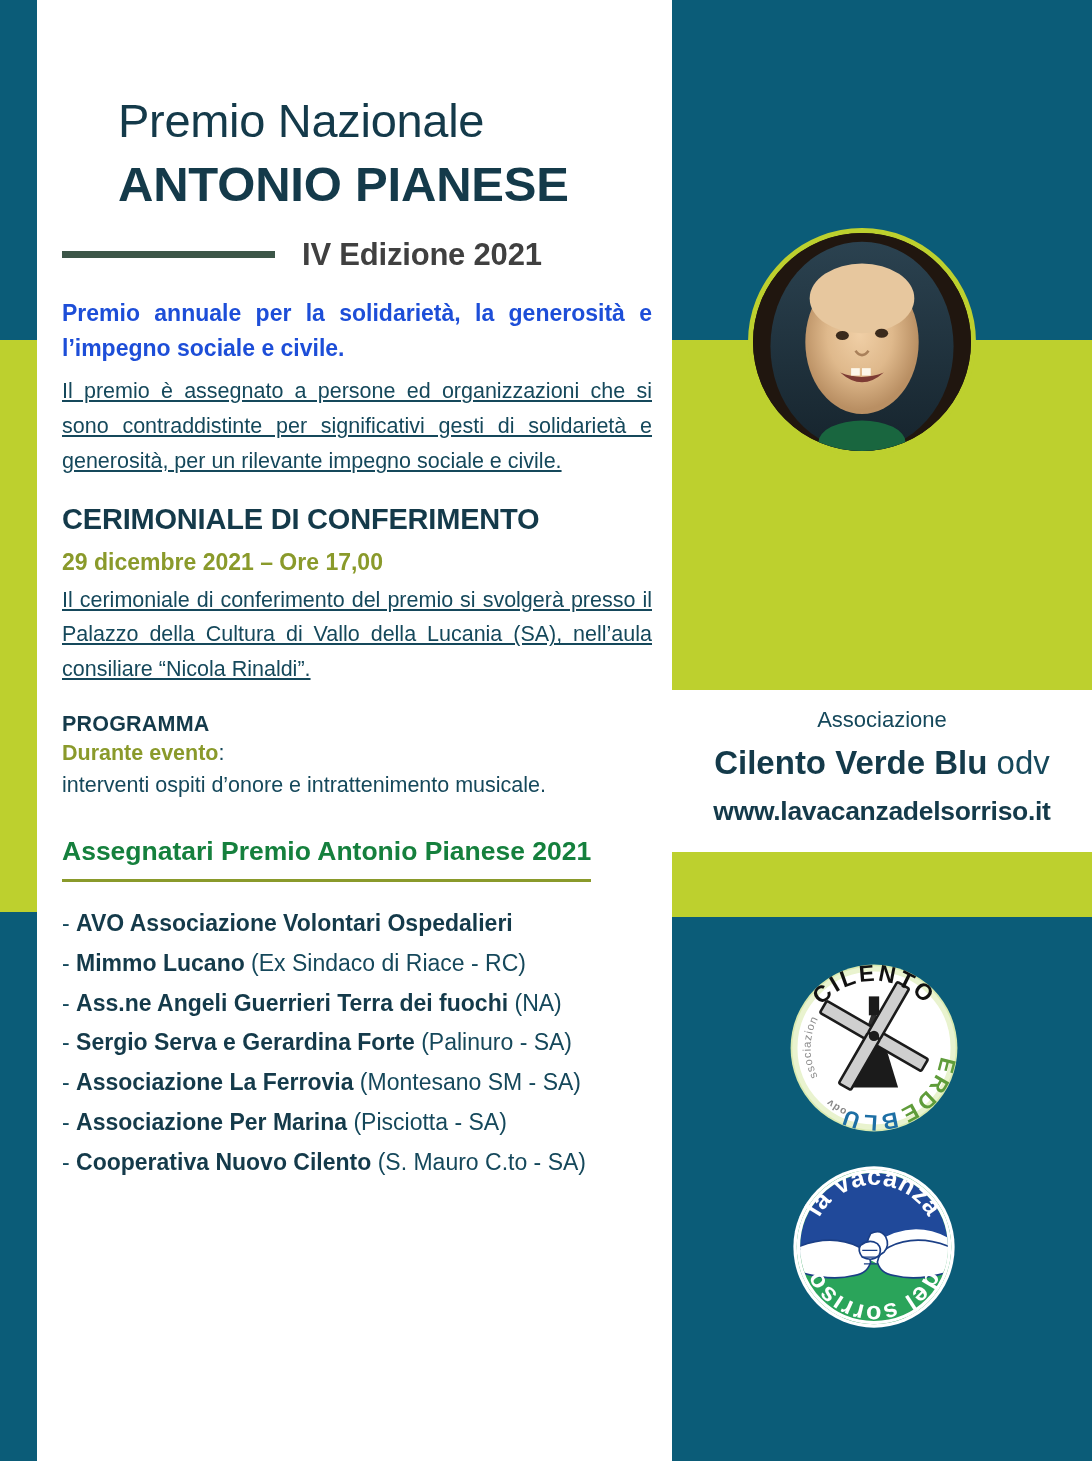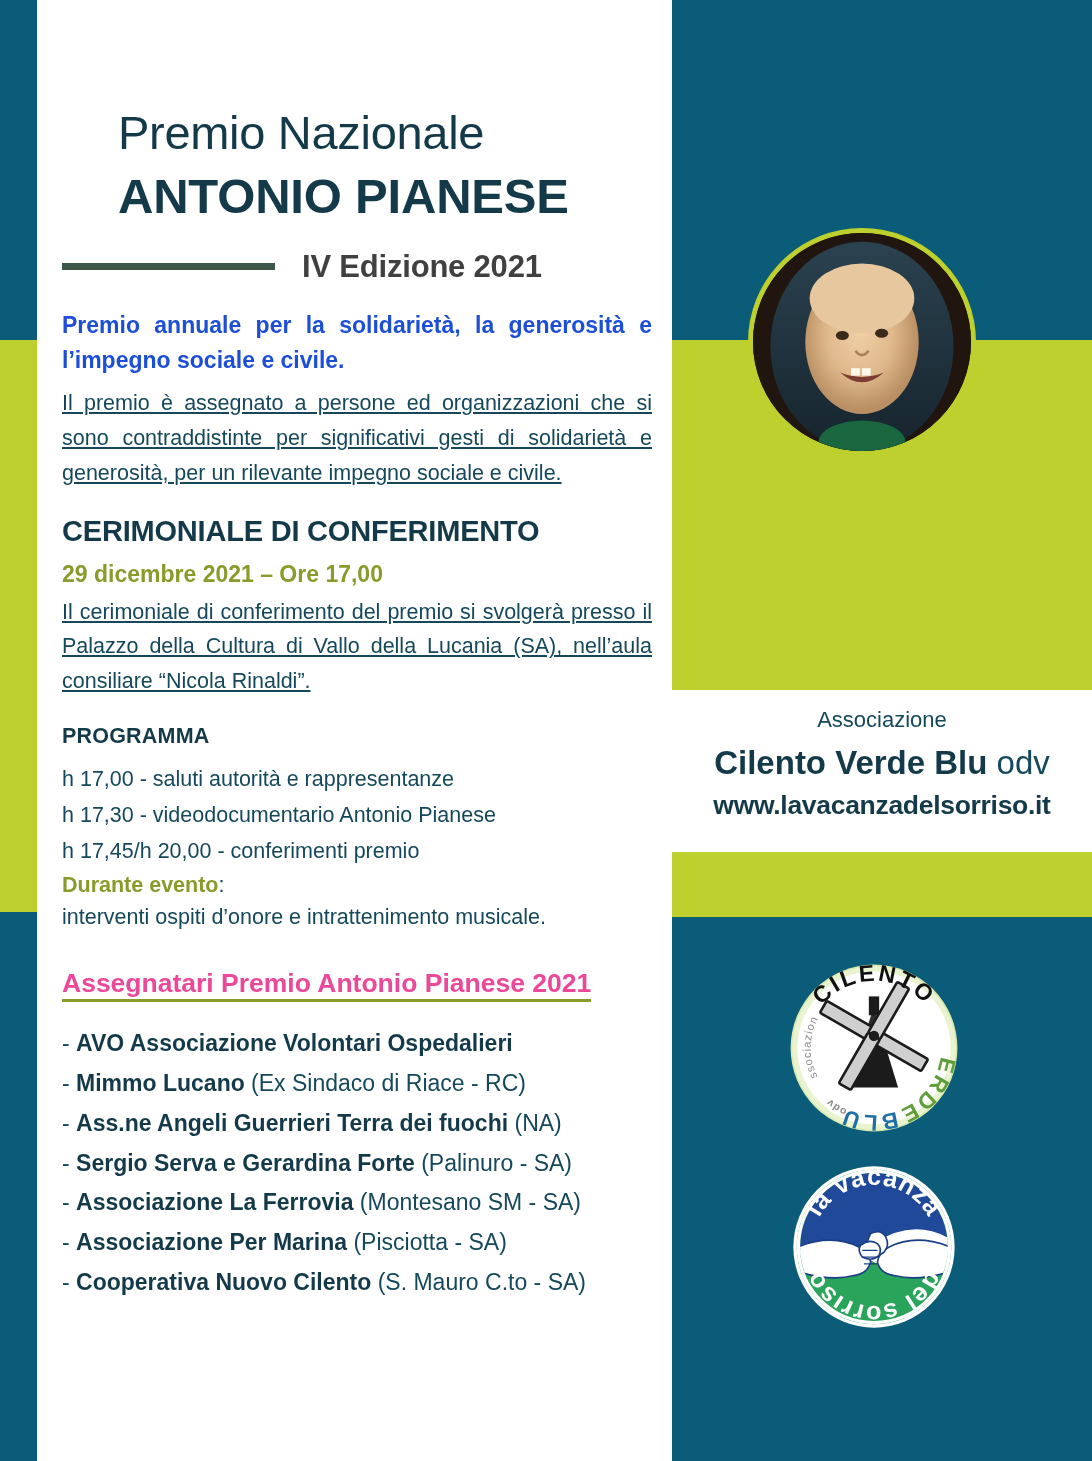--- a/index.html
+++ b/index.html
@@ -28,21 +28,21 @@
     position:absolute;left:748px;top:228px;width:228px;height:228px;
     border-radius:50%;
     border:5px solid #bdd02e;
     overflow:hidden;
     box-sizing:border-box;
     background:#1a1510;
   }
   .photo svg{display:block;width:100%;height:100%;}
 
   
-  .content{position:absolute;left:62px;top:12px;width:594px;}
+  .content{position:absolute;left:62px;top:0;width:594px;}
 
   .title-1{
     color:#143a4a;font-size:47px;font-weight:400;letter-spacing:-0.3px;
     margin:96px 0 0 56px;line-height:1.05;
   }
   .title-2{
     color:#143a4a;font-size:49px;font-weight:700;letter-spacing:-0.2px;
     margin:14px 0 0 56px;line-height:1.05;
   }
   .edition-row{
@@ -78,37 +78,37 @@
   .prog-list{margin-top:12px;}
   .during{
     color:#8a9a2b;font-size:21.5px;font-weight:700;margin:4px 0 0 0;
   }
   .during .colon{color:#15485b;font-weight:400;}
   .during-sub{
     color:#15485b;font-size:21.5px;font-weight:400;margin:7px 0 0 0;
   }
 
   .awards-title{
-    color:#ec4899;font-size:26.5px;font-weight:700;margin:38px 0 0 0;
-    display:inline-block;border-bottom:3px solid #8a9a2b;padding-bottom:0;
+    color:#15803d;font-size:26.5px;font-weight:700;margin:38px 0 0 0;
+    display:inline-block;border-bottom:3px solid #8a9a2b;padding-bottom:12px;
   }
   .awards-list{margin:22px 0 0 0;}
   .award{
     color:#15485b;font-size:23px;line-height:1.73;font-weight:400;
   }
   .award b{color:#143a4a;font-weight:700;}
 
   
   .assoc-block{
     position:absolute;left:672px;top:705px;width:420px;text-align:center;
   }
   .assoc-1{color:#15485b;font-size:22px;font-weight:400;line-height:1.35;}
   .assoc-2{color:#143a4a;font-size:33px;font-weight:700;line-height:1.45;margin-top:4px;}
   .assoc-2 .odv{font-weight:400;color:#15485b;}
-  .assoc-3{color:#143a4a;font-size:26.5px;font-weight:700;line-height:1.4;margin-top:0;letter-spacing:-0.3px;}
+  .assoc-3{color:#143a4a;font-size:26.5px;font-weight:700;line-height:1.4;margin-top:6px;letter-spacing:-0.3px;}
 
   
   .logo{position:absolute;}
   .logo-cvb{left:788px;top:962px;width:172px;height:172px;}
   .logo-vds{left:790px;top:1163px;width:168px;height:168px;}
   .logo svg{display:block;width:100%;height:100%;}
 </style>
 </head>
 <body>
 
@@ -162,25 +162,20 @@
     </div>
 
     <div class="lead">Premio annuale per la solidarietà, la generosità e l’impegno sociale e civile.</div>
     <div class="para justify">Il premio è assegnato a persone ed organizzazioni che si sono contraddistinte per significativi gesti di solidarietà e generosità, per un rilevante impegno sociale e civile.</div>
 
     <div class="h-section">CERIMONIALE DI CONFERIMENTO</div>
     <div class="date-line">29 dicembre 2021 – Ore 17,00</div>
     <div class="para justify">Il cerimoniale di conferimento del premio si svolgerà presso il Palazzo della Cultura di Vallo della Lucania (SA), nell’aula consiliare “Nicola Rinaldi”.</div>
 
     <div class="h-small">PROGRAMMA</div>
-    <div class="prog-list">
-      <div class="prog-line">h 17,00 - saluti autorità e rappresentanze</div>
-      <div class="prog-line">h 17,30 - videodocumentario Antonio Pianese</div>
-      <div class="prog-line">h 17,45/h 20,00 - conferimenti premio</div>
-    </div>
     <div class="during"><span>Durante evento</span><span class="colon">:</span></div>
     <div class="during-sub">interventi ospiti d’onore e intrattenimento musicale.</div>
 
     <div>
       <div class="awards-title">Assegnatari Premio Antonio Pianese 2021</div>
     </div>
 
     <div class="awards-list">
       <div class="award"><span>- </span><b>AVO Associazione Volontari Ospedalieri</b><span></span></div>
       <div class="award"><span>- </span><b>Mimmo Lucano</b><span> (Ex Sindaco di Riace - RC)</span></div>

